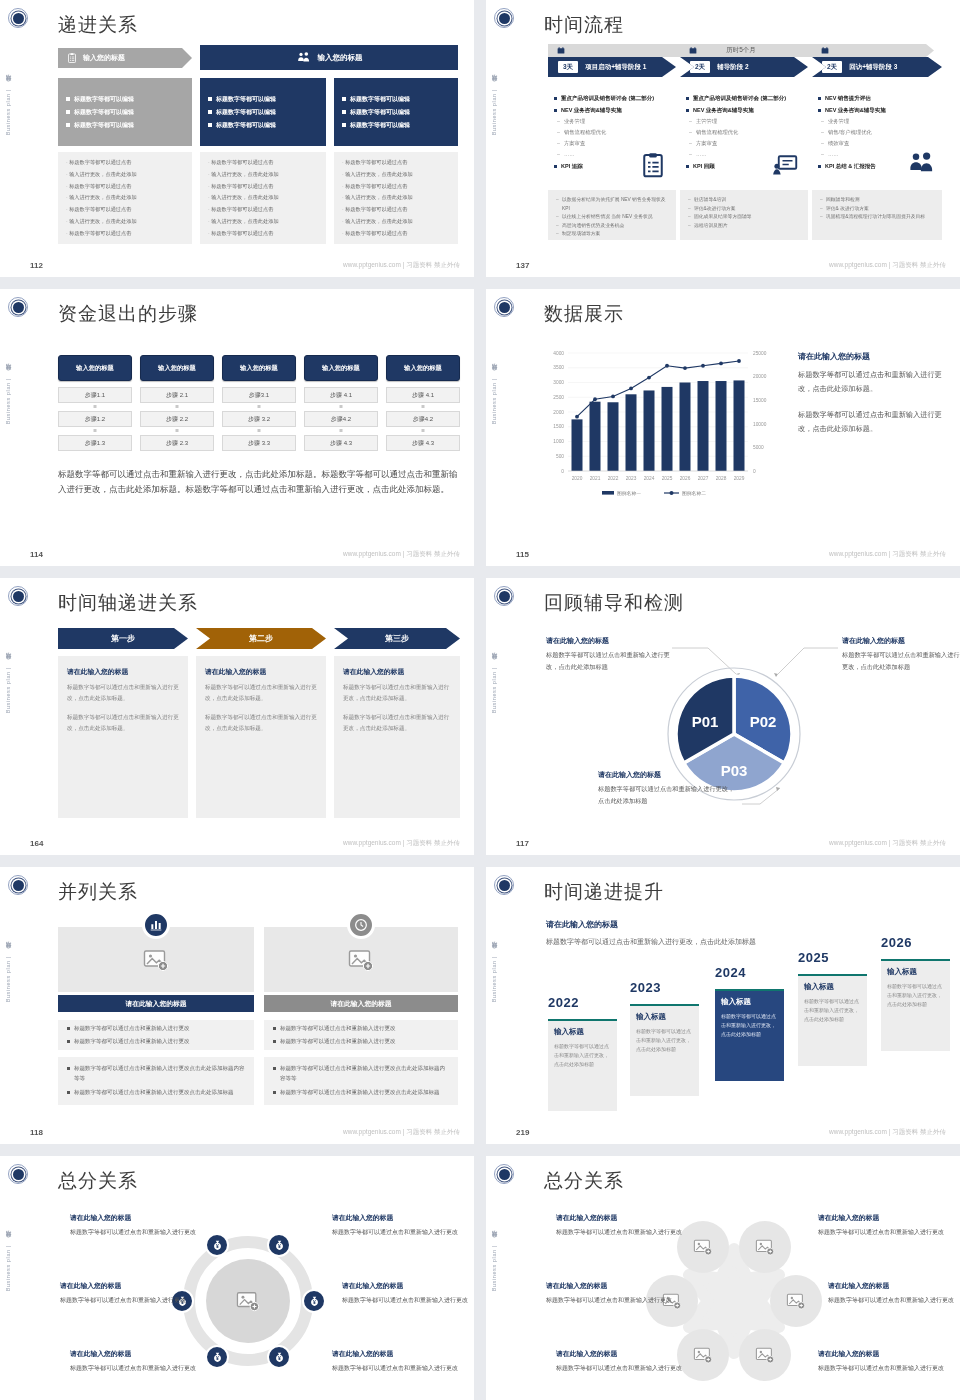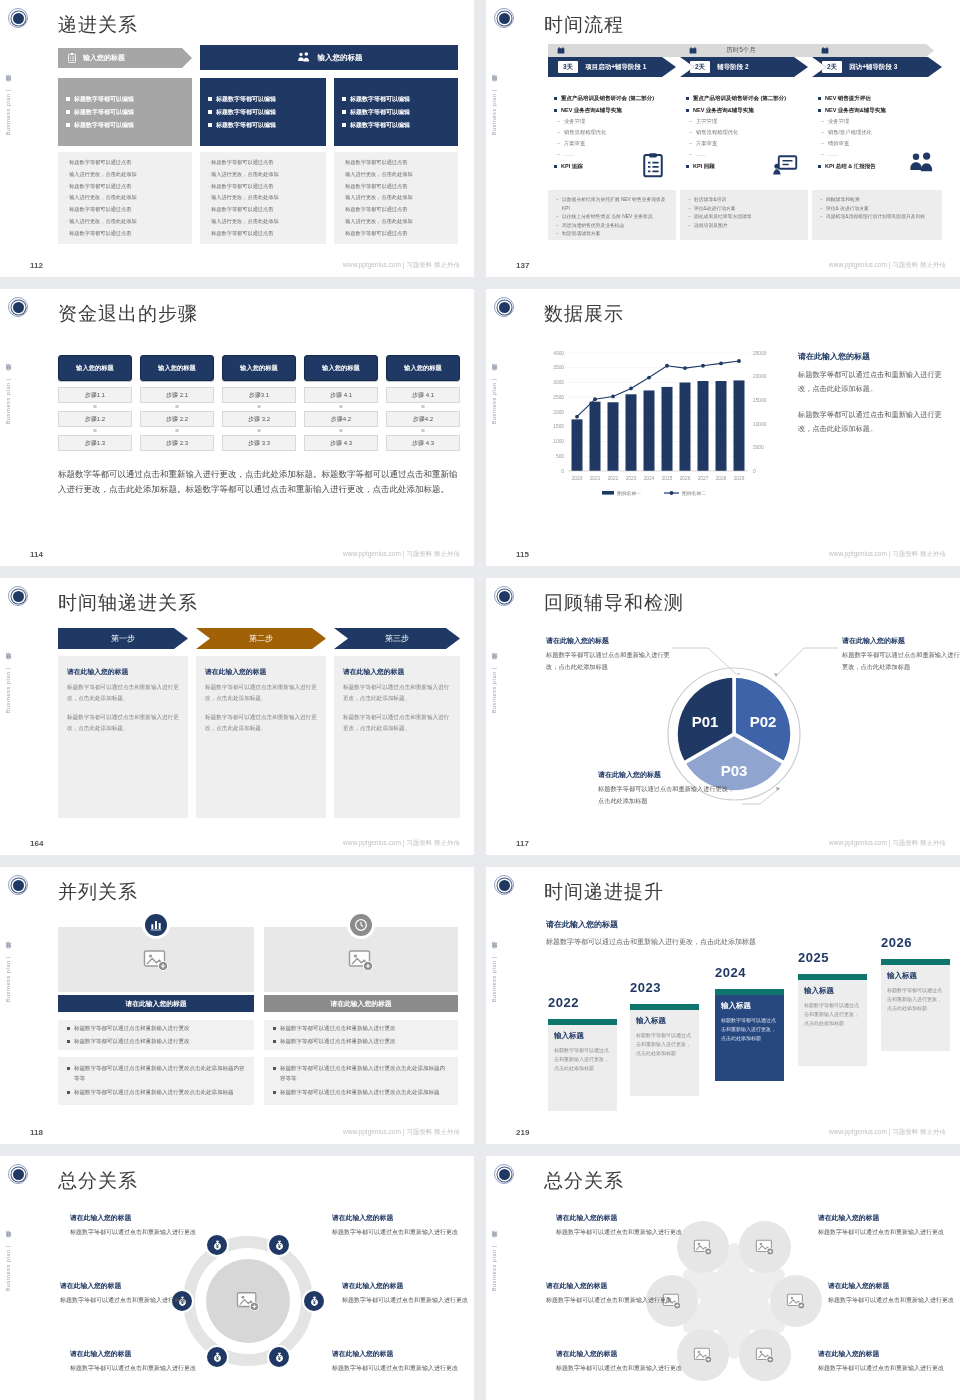--- a/index.html
+++ b/index.html
@@ -50,21 +50,21 @@
   .s114-col{position:absolute;top:98px;width:74px;display:flex;flex-direction:column;gap:8px}
   .s114-col .step{position:relative;height:16px;background:#f2f2f2;border:1px solid #d8d8d8;display:flex;align-items:center;justify-content:center;font-size:6px;color:#555}
   .s114-col .step:not(:last-child)::after{content:"";position:absolute;left:50%;bottom:-6px;width:3px;height:3px;background:#c9c9c9;transform:translateX(-50%)}
   .s114-para{position:absolute;left:58px;top:178px;width:402px;font-size:8.5px;line-height:15px;color:#4a4a4a}
   
   .s115-chart{position:absolute;left:50px;top:56px;width:250px;height:160px}
   .s115-text{position:absolute;left:312px;top:62px;width:148px}
   .blue-h{font-size:8px;font-weight:bold;color:#1f3864;margin-bottom:6px}
   .s115-text p{font-size:7.2px;line-height:13.5px;color:#555;margin-bottom:13px}
   
-  .s116-arrow{position:absolute;top:50px;height:21px;display:flex;align-items:center;justify-content:center;color:#fff;font-weight:normal;font-size:8px}
+  .s116-arrow{position:absolute;top:50px;height:21px;display:flex;align-items:center;justify-content:center;color:#fff;font-weight:bold;font-size:8px}
   .s116-box{position:absolute;top:78px;height:162px;background:#efefef;padding:11px 9px}
   .s116-box h4{font-size:6.8px;color:#1f3864;margin-bottom:5px}
   .s116-box p{font-size:5.6px;line-height:10.5px;color:#808080;margin-bottom:9px}
   .a1{left:58px;width:130px}.a2{left:196px;width:130px}.a3{left:334px;width:126px}
   .mid-blue{background:#a16207}
   
   .s117-call{position:absolute}
   .s117-call h4{font-size:7px;color:#1f3864;font-weight:bold;margin-bottom:3px}
   .s117-call p{font-size:6.2px;line-height:12px;color:#555}
   .s117-pie{position:absolute;left:178px;top:86px}
@@ -77,21 +77,21 @@
   .s118-b2{position:absolute;top:190px;height:48px;background:#f1f1f1;padding:5px 8px;display:flex;flex-direction:column;justify-content:center;gap:5px}
   .s118 .bl{font-size:5.5px;line-height:9.5px;color:#666;padding-left:8px;position:relative}
   .s118 .bl::before{content:"";position:absolute;left:1px;top:3px;width:3px;height:3px;background:#555}
   .gL{left:58px;width:196px}.gR{left:264px;width:194px}
   .gray-bg{background:#8c8c8c}
   
   .s119-intro{position:absolute;left:60px;top:52px;width:250px}
   .s119-intro h4{font-size:8px;color:#1f3864;margin-bottom:5px}
   .s119-intro p{font-size:7px;line-height:13px;color:#666}
   .s119-year{position:absolute;width:69px;font-size:13px;font-weight:bold;color:#1f3864;letter-spacing:.5px}
-  .s119-card{position:absolute;width:69px;background:#ededed;border-top:6px solid #0f766e;padding:6px 6px}
+  .s119-card{position:absolute;width:69px;background:#ededed;border-top:2px solid #0f766e;padding:6px 6px}
   .s119-card h5{font-size:7.5px;color:#1f3864;margin-bottom:5px}
   .s119-card p{font-size:5px;line-height:9px;color:#8a8a8a}
   .s119-card.hl{background:#27477f}
   .s119-card.hl h5{color:#fff}
   .s119-card.hl p{color:#dde4f2}
   
   .itemblk{position:absolute;width:136px}
   .itemblk h4{font-size:6.8px;color:#1f3864;font-weight:bold;margin-bottom:4px}
   .itemblk p{font-size:6px;line-height:11.5px;color:#555}
   .s120-ring{position:absolute;left:183px;top:80px;width:130px;height:130px;border-radius:50%;border:12px solid #e4e4e4}

